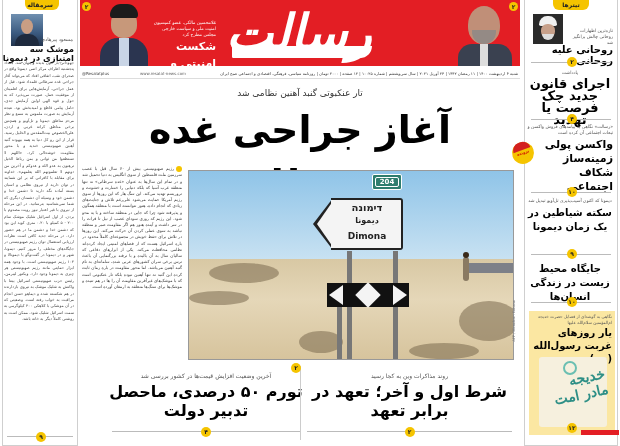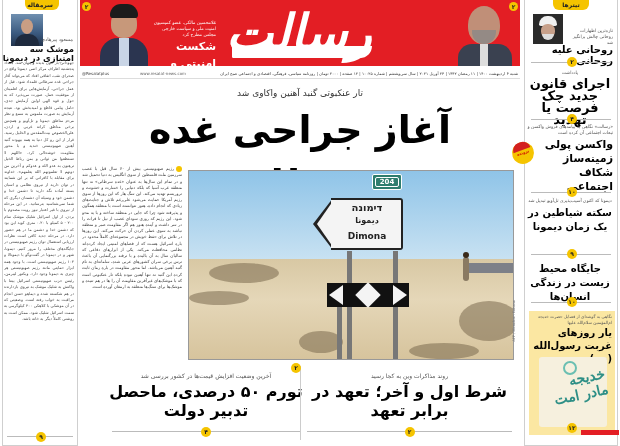--- a/index.html
+++ b/index.html
@@ -160,21 +160,21 @@
     </div>
     <span class="num-badge" style="right:2px;top:2px;">۲</span>
   </div>
 
   <div class="dateline">
     <span class="date">شنبه ۴ اردیبهشت ۱۴۰۰ | ۱۱ رمضان ۱۴۴۲ | ۲۴ آوریل ۲۰۲۱ | سال سی‌وششم | شماره ۱۰۰۲۵ | ۱۲ صفحه | ۲۰۰۰ تومان | روزنامه سیاسی، فرهنگی، اقتصادی و اجتماعی صبح ایران</span>
     <span class="site">www.resalat-news.com</span>
     <span class="social">@Resalatplus</span>
   </div>
 
-  <div class="kicker-main">تار عنکبوتی گنبد آهنین واکاوی شد</div>
+  <div class="kicker-main">تار عنکبوتی گنبد آهنین نظامی شد</div>
   <div class="headline">آغاز جراحی غده سرطانی</div>
 
   <div class="main-body">
     <span class="dot"></span><span>رژیم صهیونیستی بیش از ۷۰ سال قبل با غصب سرزمین ملت فلسطین از سوی انگلیس به دنیا تحمیل شد و در تمام این سال‌ها به عنوان «غده سرطانی» نه تنها منطقه غرب آسیا که بلکه دنیایی را خسارت و خشونت و تروریسم تهدید می‌کند. این سگ هار که این روزها از سوی رژیم آمریکا حمایت می‌شود علی‌رغم تلاش و جنایت‌های زیادی که انجام داده، هنوز نتوانسته است با منطقه همگون و پذیرفته شود چرا که جایی در منطقه ساخته و با یه محو شود. این رژیم که روزی سودای غصب از نیل تا فرات را در سر داشت و آینده هنوز هم اگر مقاومت صبر و منطقه نباشد به سوی عملی کردن آن حرکت می‌کند. این روزها در تلاش برای حفظ خویش در مجموعه‌ای کاملاً محدود در باره اسرائیل هست که از فضاهای امنیتی ایجاد کرده‌اند نظامی محافظت می‌کند. یکی از ابزارهای دفاعی که سالیان سال به آن بالیده و با ترفند بزرگنمایی آن باعث ترس برخی سران کشورهای عربی شده، سامانه‌ای به نام گنبد آهنین می‌باشد. اما محور مقاومت در باره زمان ثابت کرده این گنبد نه تنها آهنین نبوده بلکه تار عنکبوتی است که با موشک‌های غیرآفرین مقاومت آن را ها در هم تنیده و موشک‌ها برای سنگ‌ها منطقه به ارمغان آورده است.</span>
   </div>
 
   <div class="photo">
     <div class="sky"></div>
     <div class="ground"></div>
     <div class="brush" style="left:20px;top:92px;width:70px;height:20px;"></div>

